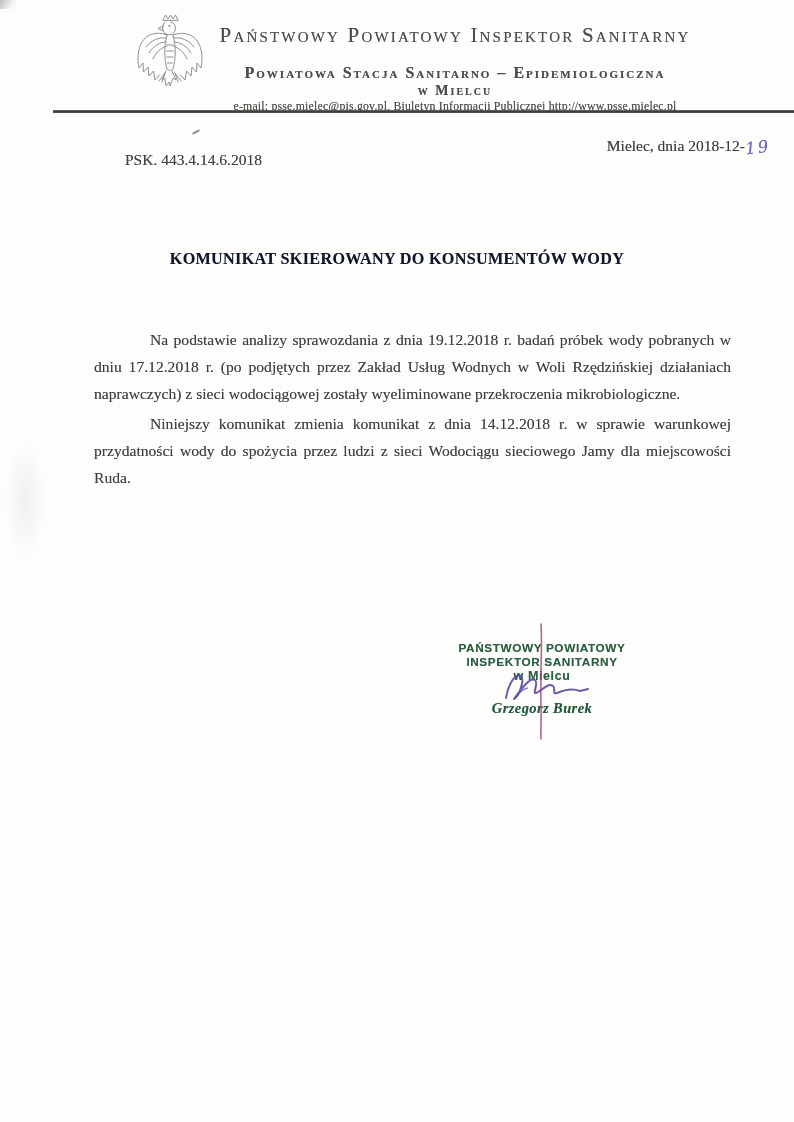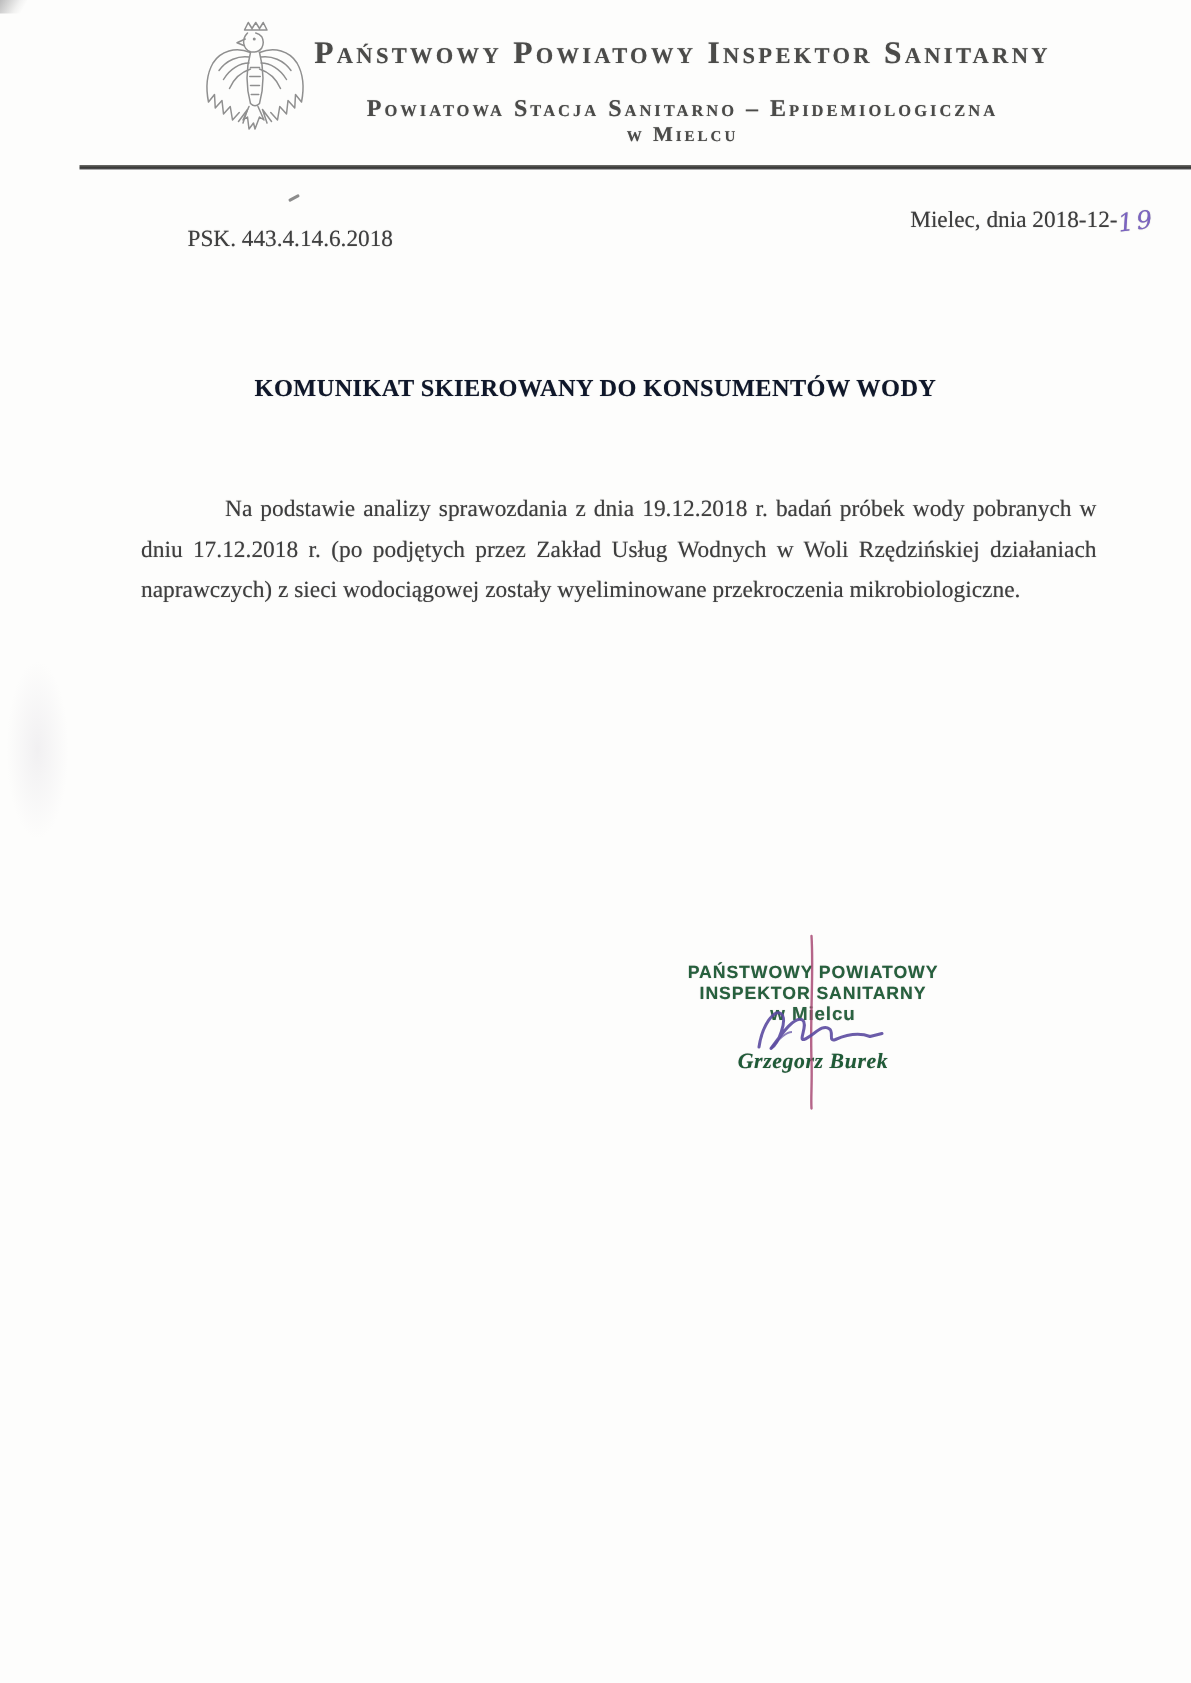--- a/index.html
+++ b/index.html
@@ -14,21 +14,21 @@
   }
   .scan-text { text-shadow:0 0 0.6px rgba(70,70,70,0.55); }
 
   
   .emblem { position:absolute; left:133px; top:11px; width:74px; height:94px; }
   .org-block {
     position:absolute; top:24px; left:150px; width:610px;
     text-align:center; color:#4b4b49; line-height:1.05;
   }
   .org-line1 {
-    font-variant:small-caps; font-weight:bold;
+    font-variant:small-caps; font-weight:normal;
     font-size:21px; letter-spacing:2.2px; white-space:nowrap;
   }
   .org-line2 {
     font-variant:small-caps; font-weight:bold;
     font-size:16px; letter-spacing:2px; margin-top:19px; white-space:nowrap;
   }
   .org-line3 {
     font-variant:small-caps; font-weight:bold;
     font-size:14px; letter-spacing:2px; margin-top:2px;
   }
@@ -135,33 +135,35 @@
       <path d="M33 60 l-4 9 3 -2 1 8 3 -4 1 4 3 -8 3 2 -4 -9"></path>
 
       <path d="M32 62 l-6 8 m6 -8 l-3 9 M42 62 l6 8 m-6 -8 l3 9"></path>
     </g>
   </svg>
 
   <div class="org-block">
     <div class="org-line1">Państwowy Powiatowy Inspektor Sanitarny</div>
     <div class="org-line2">Powiatowa  Stacja Sanitarno – Epidemiologiczna</div>
     <div class="org-line3">w Mielcu</div>
+    <div class="org-email"><span>e-mail: psse.mielec@pis.gov.pl, Biuletyn Informacji Publicznej </span><span class="org-website">http://www.psse.mielec.pl</span></div>
   </div>
   <div class="header-rule"></div>
 
   <div class="date-line"><span>Mielec, dnia 2018-12-</span><span class="handwritten-date">19</span></div>
   <div class="pen-mark"></div>
   <div class="ref-number">PSK. 443.4.14.6.2018</div>
 
   <div class="doc-title">
     <div>KOMUNIKAT SKIEROWANY DO KONSUMENTÓW WODY</div>
   </div>
 
   <div class="doc-body">
     <p>Na podstawie analizy sprawozdania z dnia 19.12.2018 r. badań próbek wody pobranych w dniu 17.12.2018 r. (po podjętych przez Zakład Usług Wodnych w Woli Rzędzińskiej działaniach naprawczych) z sieci wodociągowej zostały wyeliminowane przekroczenia mikrobiologiczne.</p>
+    <p>Niniejszy komunikat zmienia komunikat z dnia 14.12.2018 r. w sprawie warunkowej przydatności wody do spożycia przez ludzi z sieci Wodociągu sieciowego Jamy dla miejscowości Ruda.</p>
   </div>
 
   <div class="stamp">
     <div class="stamp-line">PAŃSTWOWY POWIATOWY</div>
     <div class="stamp-line">INSPEKTOR SANITARNY</div>
     <div class="stamp-city">w Mielcu</div>
     <div class="stamp-name">Grzegorz Burek</div>
   </div>
 
   <svg class="signature-svg" viewBox="0 0 145 120" xmlns="http://www.w3.org/2000/svg">

